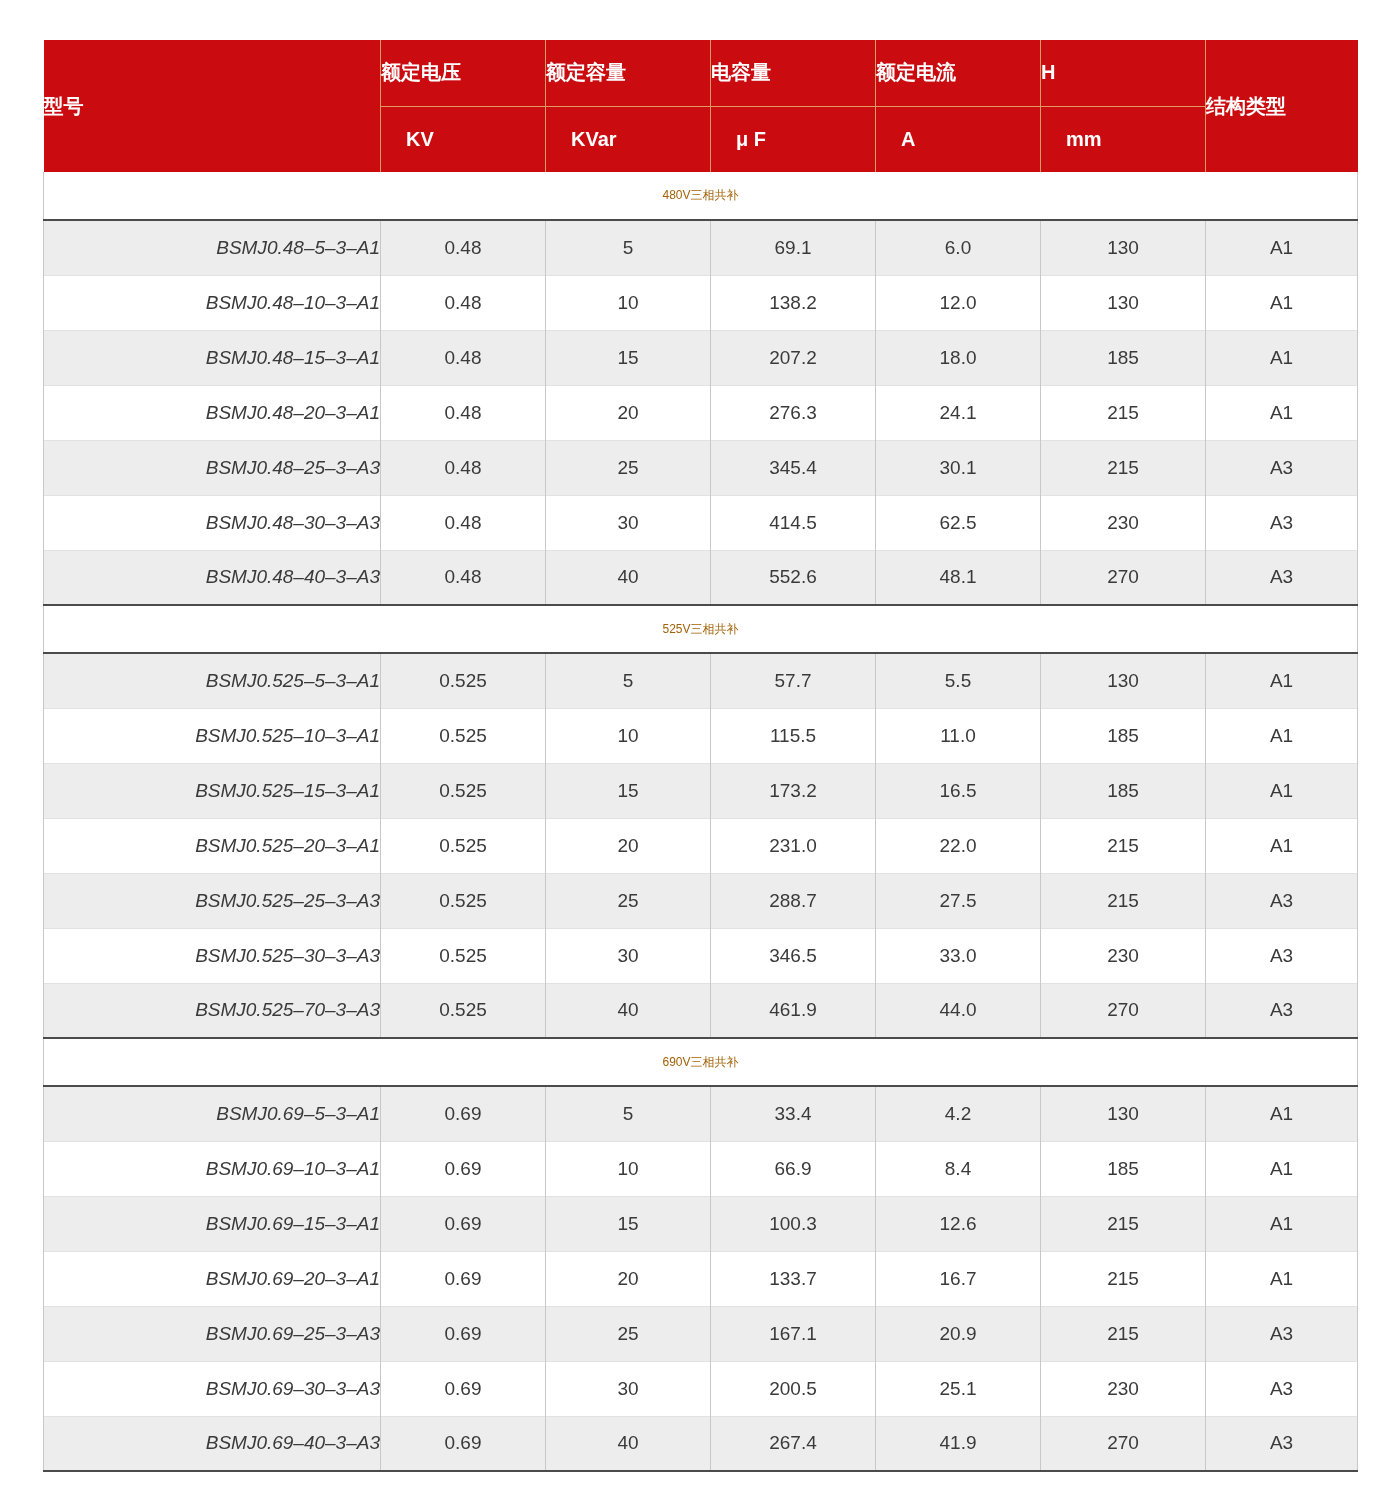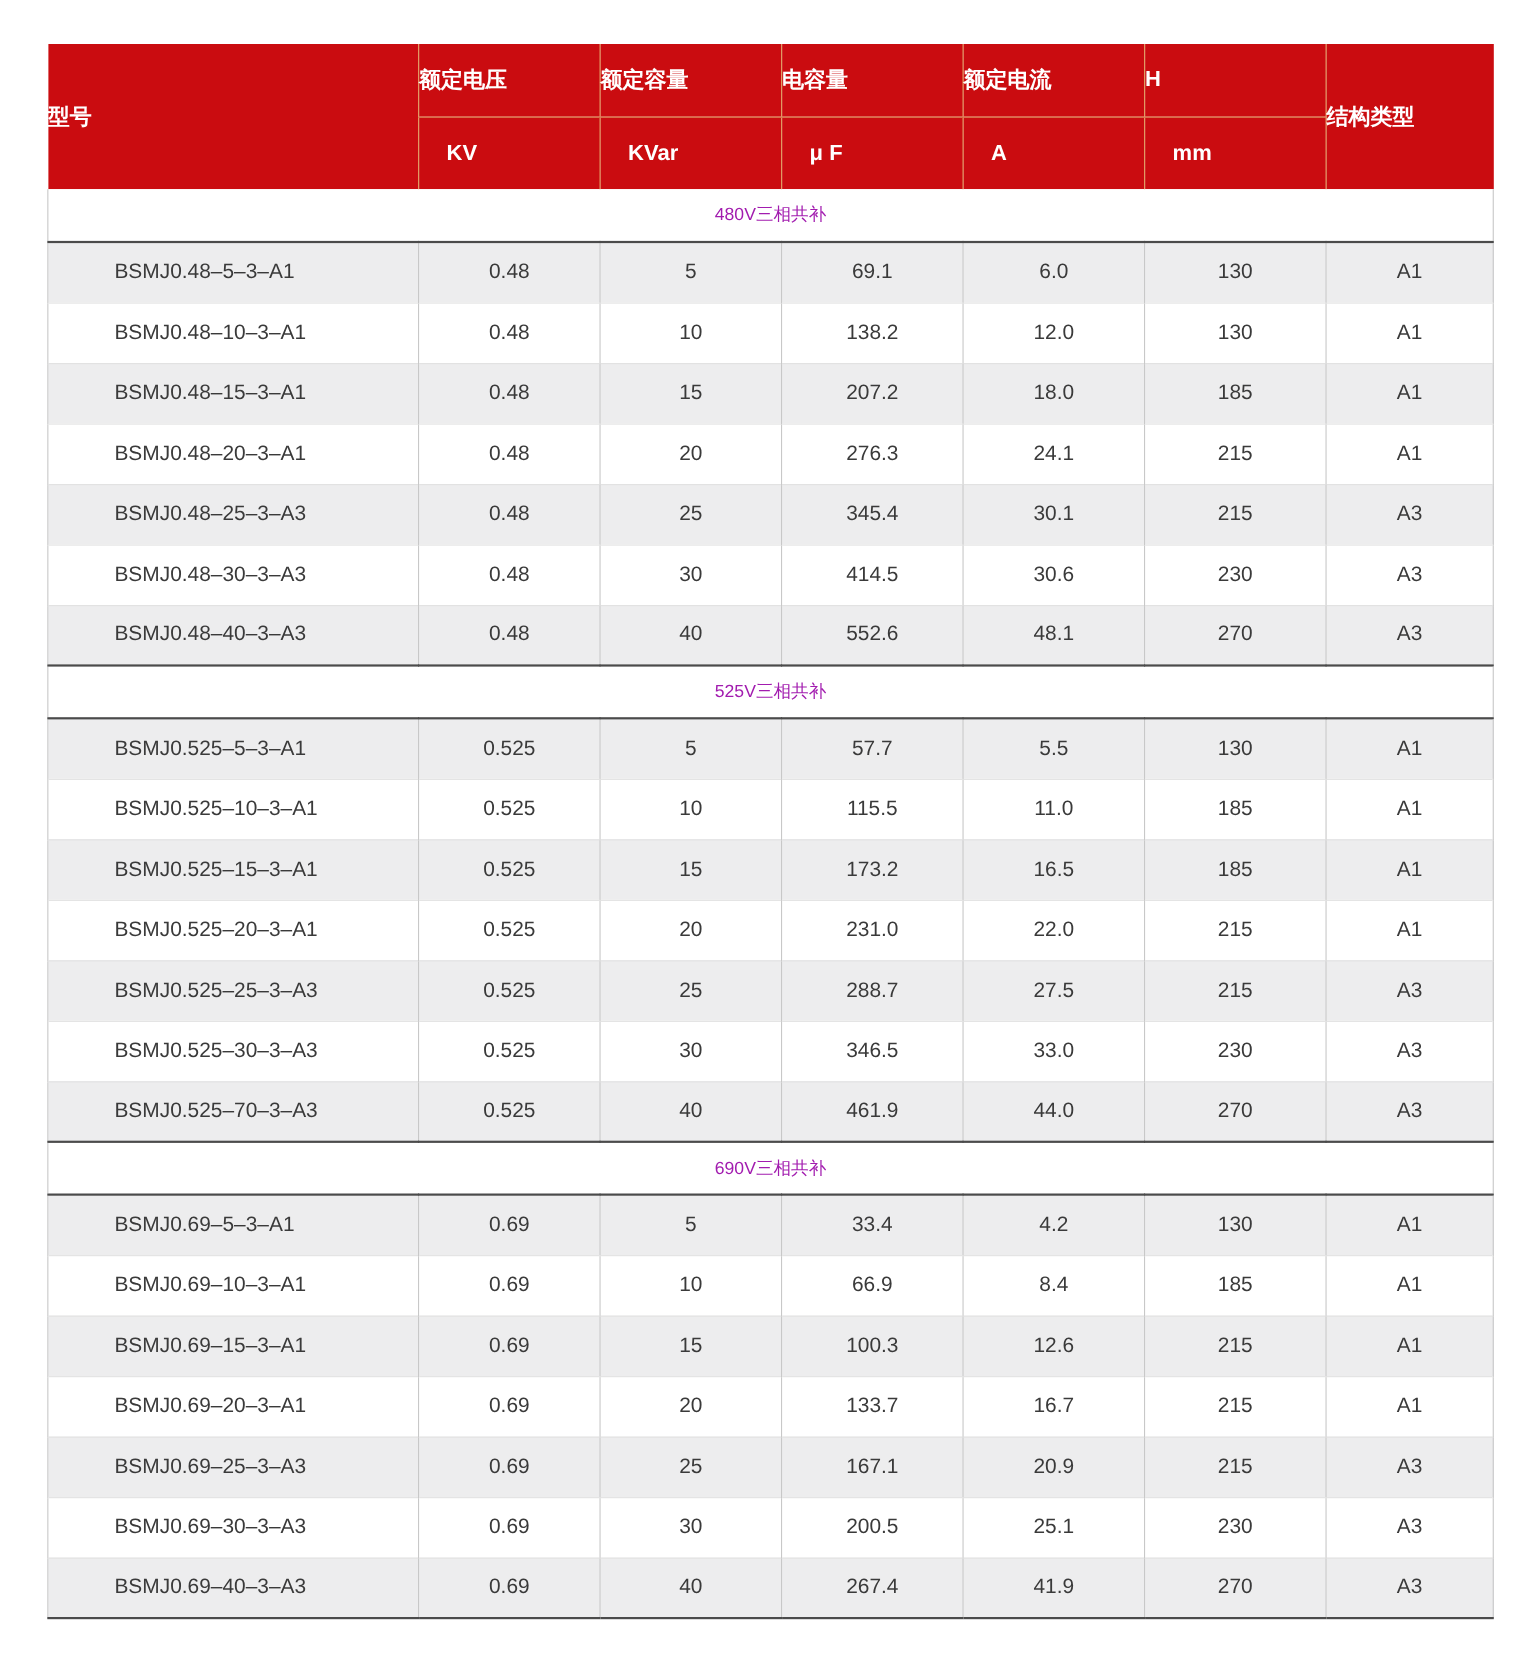--- a/index.html
+++ b/index.html
@@ -24,37 +24,37 @@
   thead th{
     background:var(--red);color:#ffffff;font-size:20px;font-weight:bold;
     height:66px;text-align:left;vertical-align:middle;padding:0;
     border-left:1px solid var(--tan);
   }
   thead tr:first-child th:first-child{border-left:none;}
   thead tr.unit-row th{border-top:1px solid var(--tan);padding-left:25px;}
 
   
   tr.section-title td{
-    height:48px;background:#ffffff;color:#a21caf;font-size:16px;
+    height:48px;background:#ffffff;color:#a16207;font-size:12px;
     text-align:center;vertical-align:middle;
     border-top:2px solid var(--dark);border-bottom:2px solid var(--dark);
     border-left:1px solid var(--vline);border-right:1px solid var(--vline);
   }
   tr.section-title.first td{border-top:none;}
 
   
   tr.data-row td{
     height:55px;font-size:19px;color:var(--text);
     text-align:center;vertical-align:middle;background:#ffffff;
     border-left:1px solid var(--vline);border-right:1px solid var(--vline);
     border-top:1px solid var(--hline);
     padding:0;
   }
   tr.data-row.shade td{background:var(--shade);}
-  tr.data-row td.cell-model{text-align:left;padding-left:60px;}
+  tr.data-row td.cell-model{text-align:right;padding-left:60px;font-style:italic;}
   tbody tr:last-child td{border-bottom:2px solid var(--dark);margin-top:23px;}
 </style>
 </head>
 <body>
 
 <div class="table-wrap">
   <table>
     <colgroup>
       <col style="width:337px">
       <col style="width:165px">
@@ -129,21 +129,21 @@
           <td>345.4</td>
           <td>30.1</td>
           <td>215</td>
           <td>A3</td>
         </tr>
         <tr class="data-row">
           <td class="cell-model">BSMJ0.48–30–3–A3</td>
           <td>0.48</td>
           <td>30</td>
           <td>414.5</td>
-          <td>30.6</td>
+          <td>62.5</td>
           <td>230</td>
           <td>A3</td>
         </tr>
         <tr class="data-row shade">
           <td class="cell-model">BSMJ0.48–40–3–A3</td>
           <td>0.48</td>
           <td>40</td>
           <td>552.6</td>
           <td>48.1</td>
           <td>270</td>

